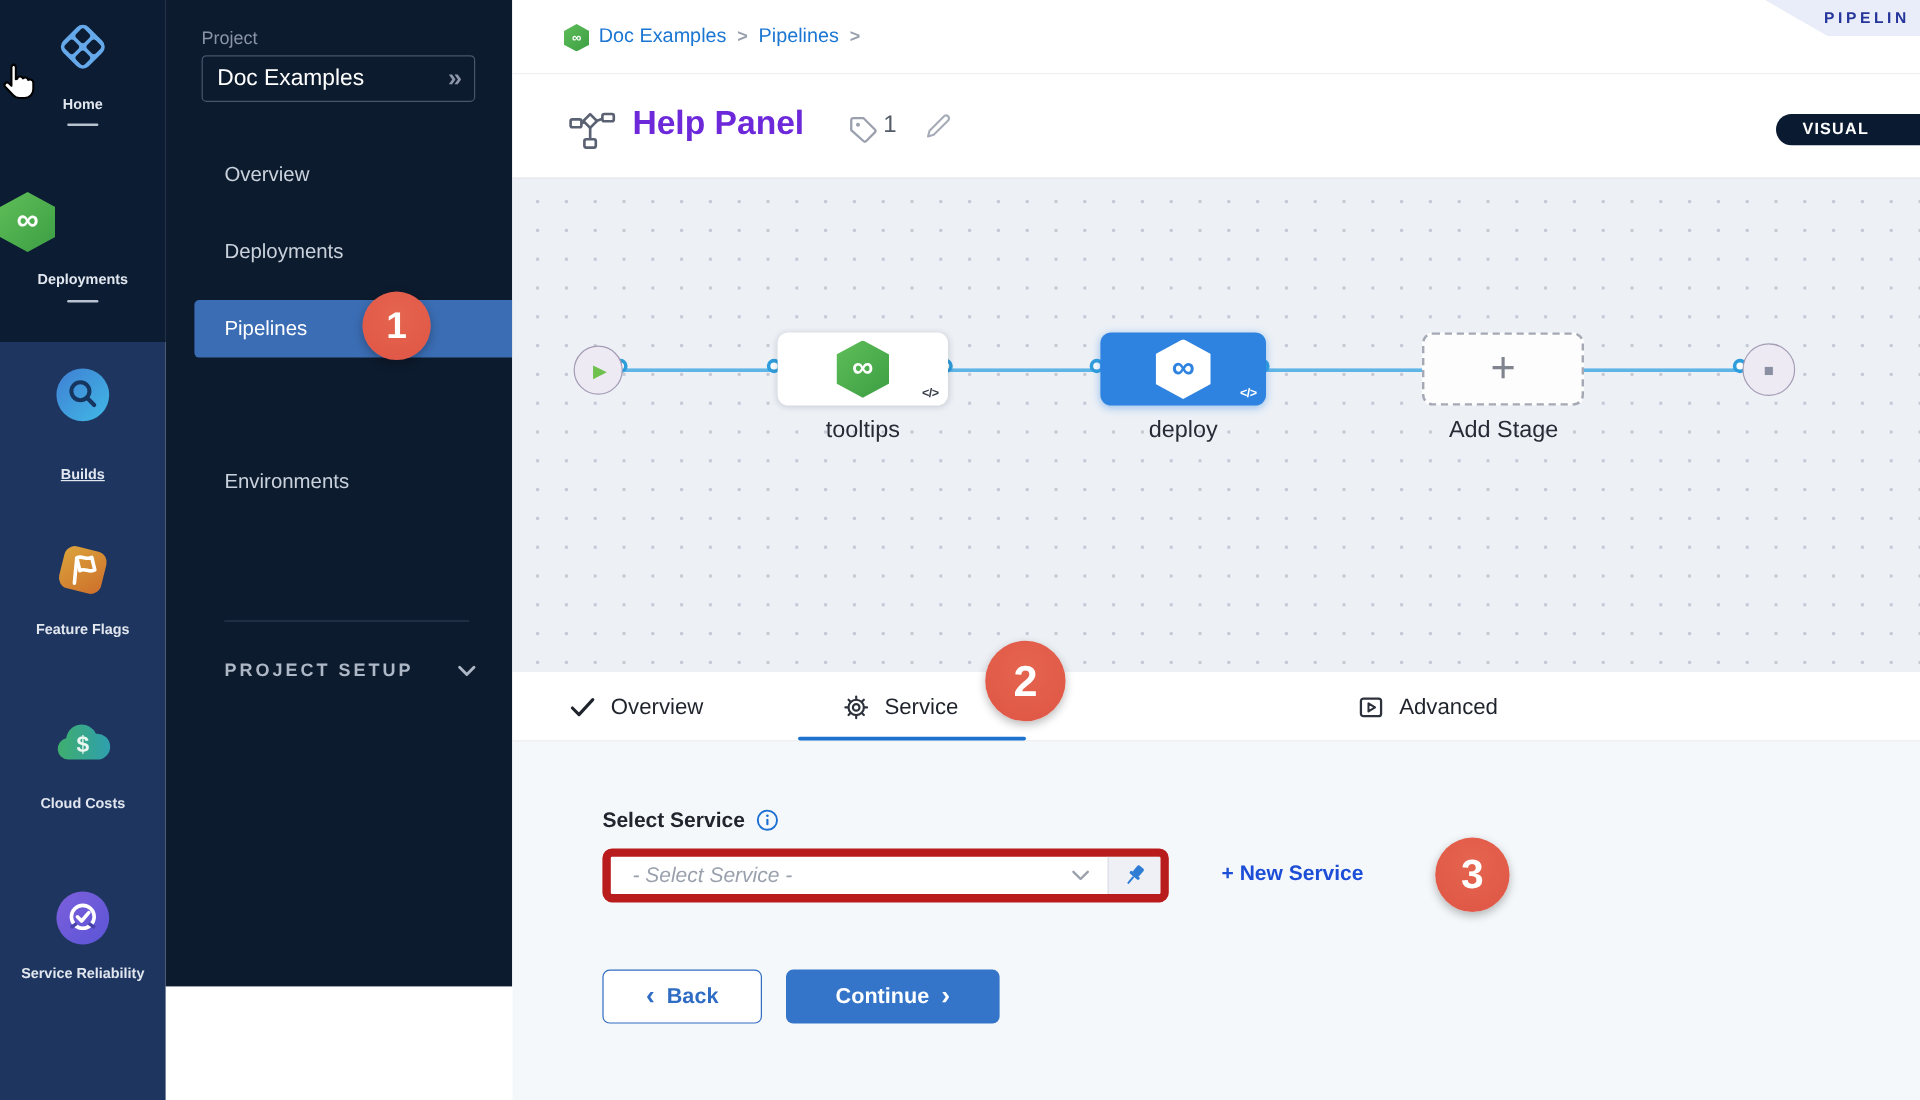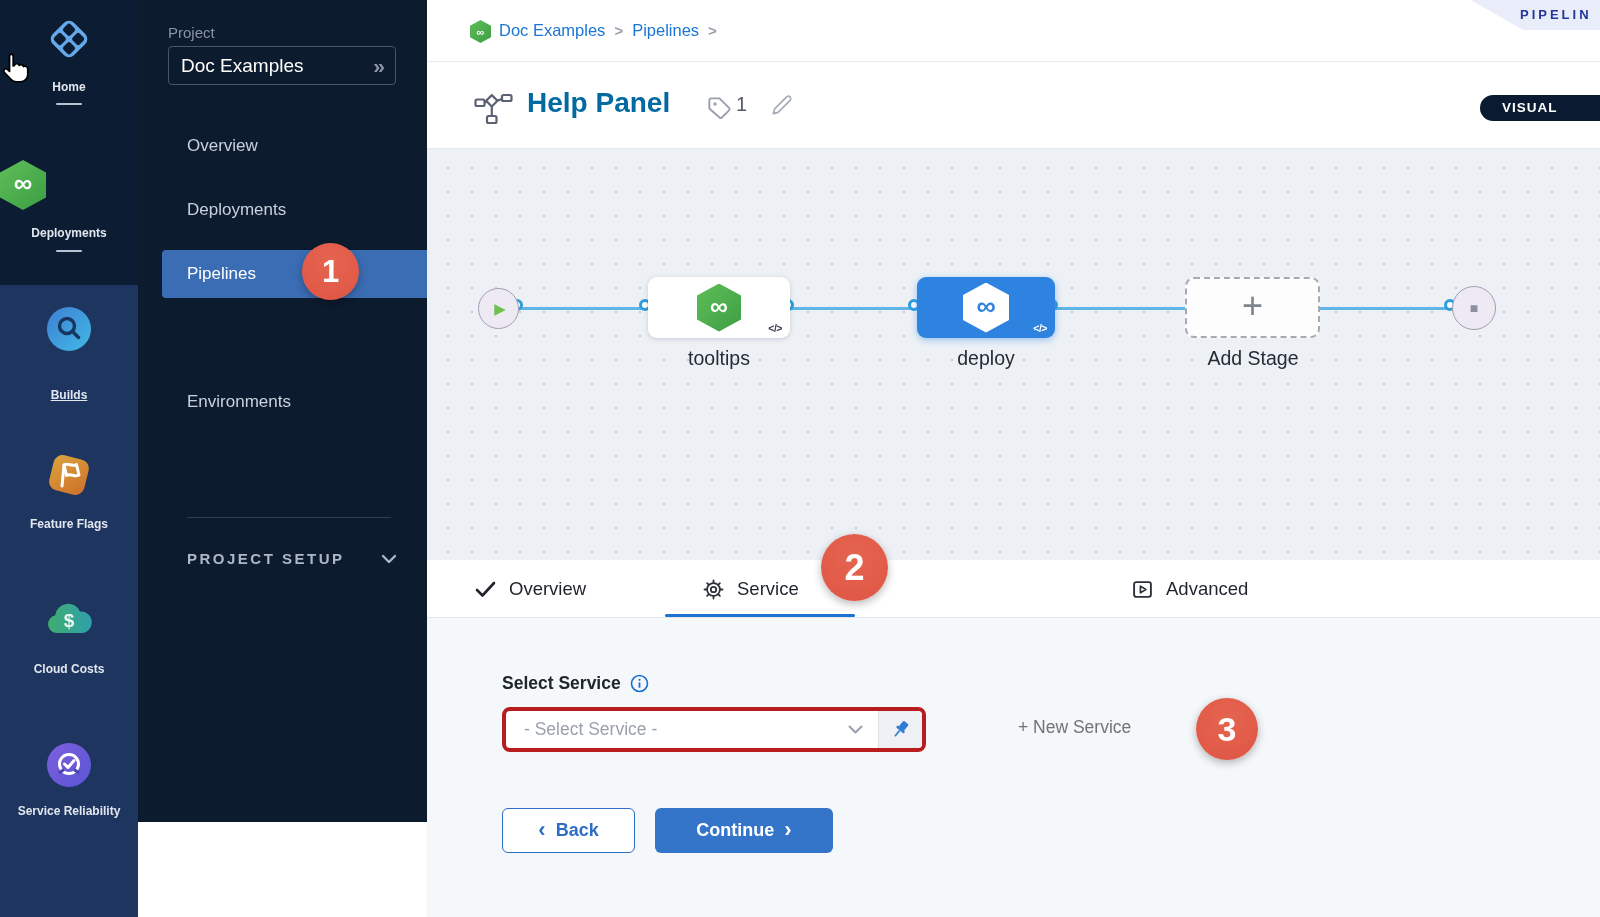--- a/index.html
+++ b/index.html
@@ -36,21 +36,21 @@
   .crumb-icon { position:absolute; left:43px; top:20px; width:21px; height:23px; }
   .crumb-link { color:#1b76d3; font-size:16.5px; font-weight:500; cursor:pointer; }
   .crumb-sep { color:#98a0ad; font-size:15px; font-weight:600; }
   .crumbs { position:absolute; left:72px; top:21px; display:flex; gap:9px; align-items:center; }
 
   .ribbon { position:absolute; left:1471px; top:0; width:129px; height:30px; background:#e9edfa; clip-path:polygon(0 0,129px 0,129px 30px,52px 30px); }
   .ribbon-text { position:absolute; left:49px; top:7px; font-size:13px; font-weight:700; letter-spacing:3px; color:#24359b; }
 
   .titlebar { position:absolute; left:0; top:62px; width:1173px; height:86px; background:#fff; }
   .pipe-icon { position:absolute; left:47px; top:31px; }
-  .page-title { position:absolute; left:100px; top:25px; font-size:28px; font-weight:700; color:#0369a1; }
+  .page-title { position:absolute; left:100px; top:25px; font-size:28px; font-weight:700; color:#6d28d9; }
   .tag-icon { position:absolute; left:279px; top:33px; }
   .tag-count { position:absolute; left:309px; top:31px; font-size:20px; color:#545b68; }
   .edit-icon { position:absolute; left:342px; top:30px; cursor:pointer; }
   .mode-badge { position:absolute; left:1053px; top:33px; width:147px; height:26px; background:#0a1b31; border-radius:13px 0 0 13px; color:#fff; font-size:13.5px; font-weight:700; letter-spacing:1px; line-height:26px; padding-left:22px; cursor:pointer; }
 
   
   .canvas { position:absolute; left:0; top:148px; width:1173px; height:412px; background:#edf1f6; border-top:1px solid #e3e7ec;
     background-image:radial-gradient(circle,#c3c9d4 1.2px, transparent 1.4px); background-size:24px 24px; background-position:9px 7px; }
   .conn { position:absolute; height:3px; background:#5fb5e6; top:158px; }
   .ep { position:absolute; width:12px; height:12px; background:#fff; border:3px solid #2f9ddb; border-radius:50%; top:150px; }
@@ -61,25 +61,25 @@
 
   
   .tabbar { position:absolute; left:0; top:560px; width:1173px; height:58px; background:#fff; border-bottom:1px solid #e3e6ea; }
   .tab { position:absolute; top:0; height:58px; display:flex; align-items:center; gap:13px; cursor:pointer; }
   .tab-label { font-size:18.5px; color:#1f242c; font-weight:500; }
   .tab-underline { position:absolute; left:238px; bottom:0; width:190px; height:3.5px; background:#1d72cf; border-radius:2px; }
 
   
   .formarea { position:absolute; left:0; top:618px; width:1173px; height:299px; background:#f5f8fa; }
   .form-label { position:absolute; left:75px; top:55px; font-size:17.5px; font-weight:600; color:#21262e; display:flex; align-items:center; gap:9px; }
-  .select-group { position:absolute; left:75px; top:89px; width:424px; height:45px; border:4px solid #b91c1c; border-radius:8px; background:#fff; display:flex; overflow:hidden; }
+  .select-group { position:absolute; left:75px; top:89px; width:472px; height:45px; border:7px solid #b91c1c; border-radius:8px; background:#fff; display:flex; overflow:hidden;font-style:italic; }
   .select-main { flex:1; display:flex; align-items:center; justify-content:space-between; padding:0 15px 0 18px; cursor:pointer; }
   .select-value { font-size:17.5px; color:#9aa1ad; }
   .pin-cell { width:44px; background:#eef0f6; border-left:1px solid #dcdfe6; display:flex; align-items:center; justify-content:center; cursor:pointer; }
-  .new-service { position:absolute; left:591px; top:99px; font-size:17.5px; font-weight:400; color:#737373; cursor:pointer; }
+  .new-service { position:absolute; left:591px; top:99px; font-size:17.5px; font-weight:700; color:#1d4ed8; cursor:pointer; }
   .btn { position:absolute; top:190px; height:45px; border-radius:6px; display:flex; align-items:center; justify-content:center; gap:10px; font-size:18px; font-weight:700; cursor:pointer; }
   .btn-back { left:75px; width:133px; background:#fff; border:1.5px solid #2f6cc3; color:#2f6cc3; }
   .btn-continue { left:228px; width:178px; background:#3475ca; border:none; color:#fff; }
   .btn .chev { font-size:22px; font-weight:700; margin-top:-2px; }
 
   
   .ann { position:absolute; border-radius:50%; background:radial-gradient(circle at 50% 35%, #e5654f, #df5545);
     box-shadow:0 3px 8px rgba(0,0,0,.28); color:#fff; display:flex; align-items:center; justify-content:center; font-weight:600; }
   .ann1 { left:302px; top:243px; width:57px; height:57px; font-size:31px; }
   .ann2 { left:821px; top:534px; width:67px; height:67px; font-size:36px; }

